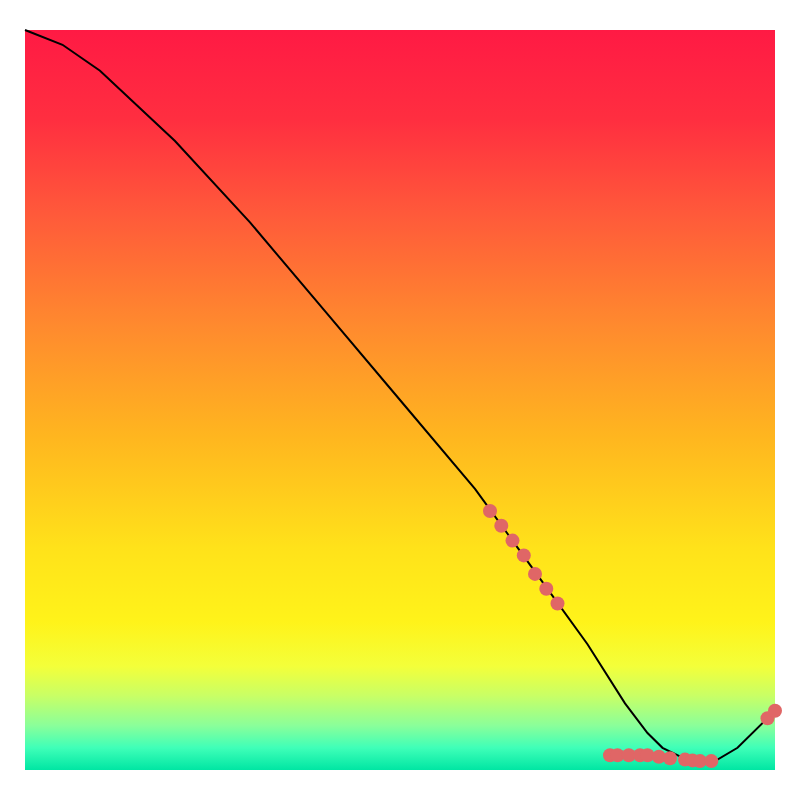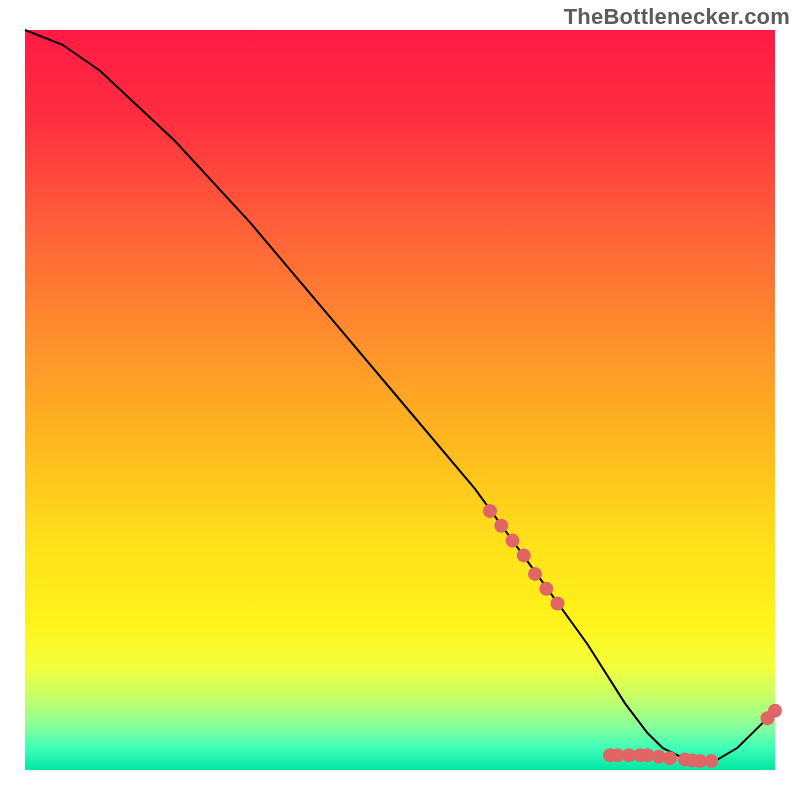--- a/index.html
+++ b/index.html
@@ -25,21 +25,20 @@
     color: #5c5c5c;
     letter-spacing: 0.2px;
     user-select: none;
   }
   svg { display: block; }
 </style>
 </head>
 <body>
 
 <div class="stage">
-  <div class="watermark">TheBottlenecker.com</div>
 
   <svg id="chart-svg" width="800" height="800">
     <defs>
       <linearGradient id="bg-grad" x1="0" y1="0" x2="0" y2="1">
           <stop offset="0.0%" stop-color="#ff1a44"></stop>
           <stop offset="12.0%" stop-color="#ff2e40"></stop>
           <stop offset="25.0%" stop-color="#ff5a3a"></stop>
           <stop offset="40.0%" stop-color="#ff8a2e"></stop>
           <stop offset="55.0%" stop-color="#ffb61f"></stop>
           <stop offset="70.0%" stop-color="#ffe21a"></stop>

